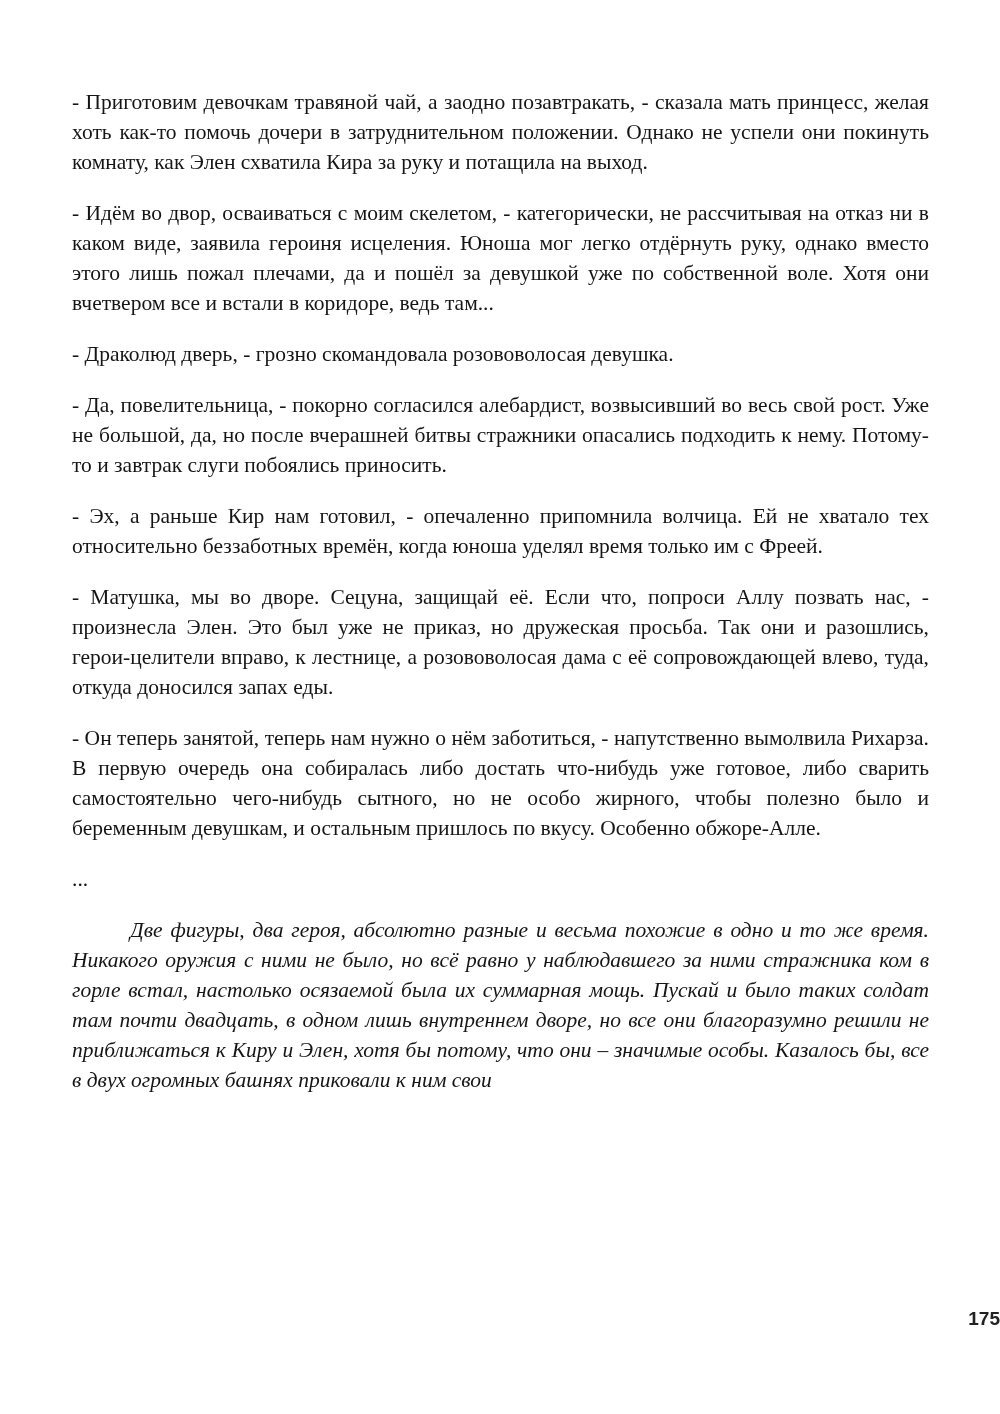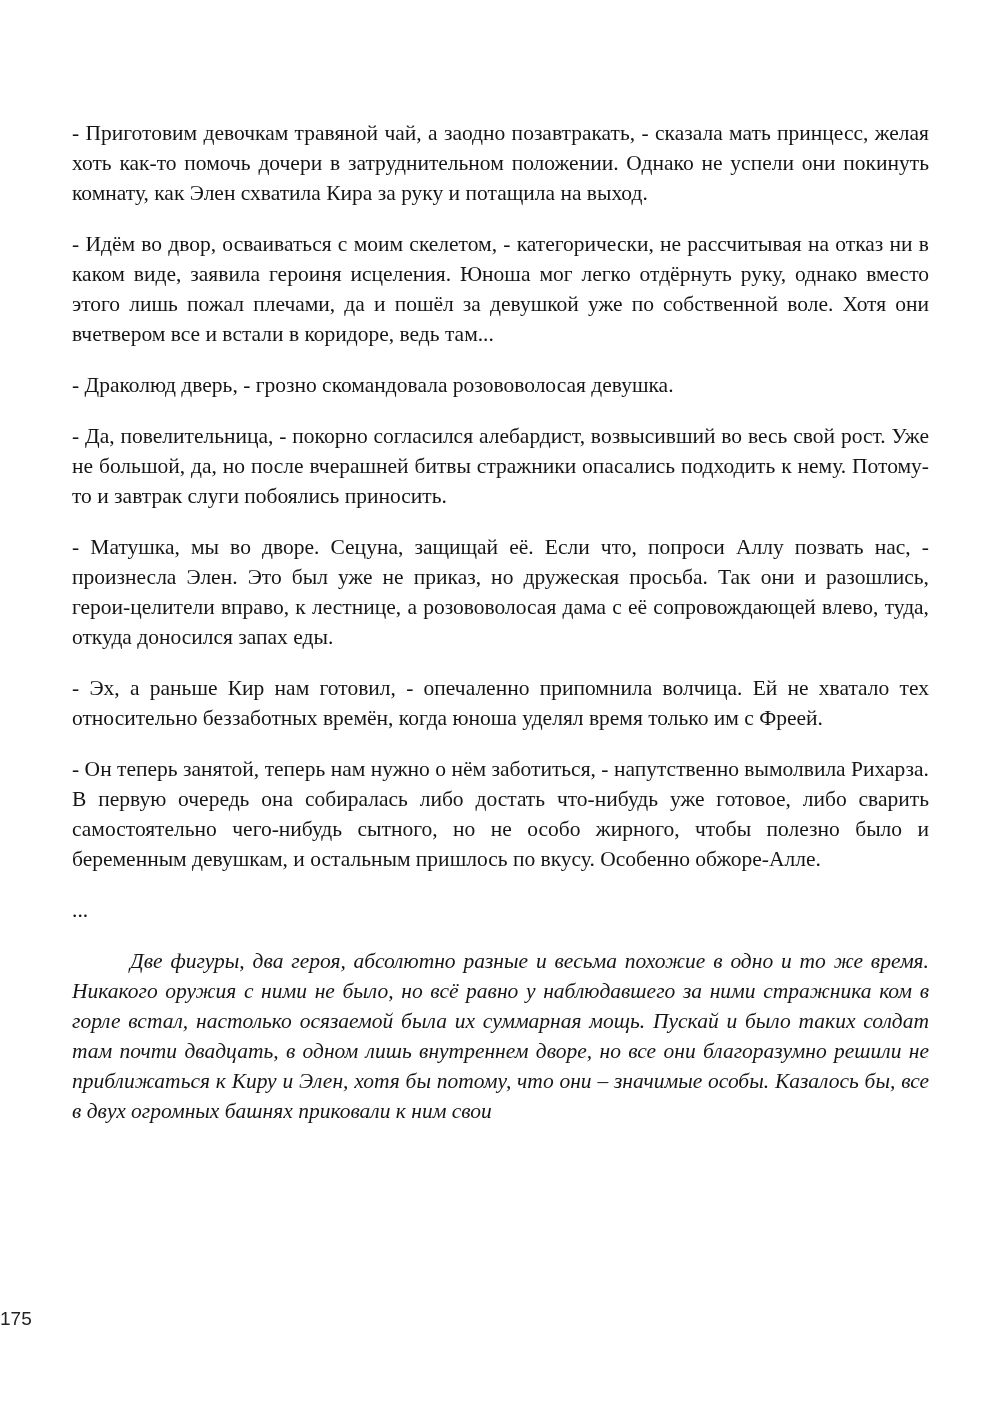--- a/index.html
+++ b/index.html
@@ -20,56 +20,56 @@
   .text-block {
     position: absolute;
     top: 87px;
     left: 72px;
     width: 857px;
     color: #151515;
     font-family: "Liberation Serif", "DejaVu Serif", serif;
     font-size: 21.5px;
     line-height: 30px;
     text-align: justify;
-    margin-top: 31px;
   }
 
   .text-block p {
     margin: 0 0 21px 0;
   }
 
   .text-block p.indent {
     text-indent: 58px;
     font-style: italic;
   }
 
   .page-number {
     position: absolute;
     top: 1306px;
     left: 0;
     width: 100%;
-    text-align: left;
+    text-align: right;
     color: #222222;
     font-family: "Liberation Sans", "DejaVu Sans", sans-serif;
     font-size: 19px;
     line-height: 26px;
+    font-weight: bold;
   }
 </style>
 </head>
 <body>
 
 <div class="page">
 
   <div class="text-block">
     <p>- Приготовим девочкам травяной чай, а заодно позавтракать, - сказала мать принцесс, желая хоть как-то помочь дочери в затруднительном положении. Однако не успели они покинуть комнату, как Элен схватила Кира за руку и потащила на выход.</p>
     <p>- Идём во двор, осваиваться с моим скелетом, - категорически, не рассчитывая на отказ ни в каком виде, заявила героиня исцеления. Юноша мог легко отдёрнуть руку, однако вместо этого лишь пожал плечами, да и пошёл за девушкой уже по собственной воле. Хотя они вчетвером все и встали в коридоре, ведь там...</p>
     <p>- Драколюд дверь, - грозно скомандовала розововолосая девушка.</p>
     <p>- Да, повелительница, - покорно согласился алебардист, возвысивший во весь свой рост. Уже не большой, да, но после вчерашней битвы стражники опасались подходить к нему. Потому-то и завтрак слуги побоялись приносить.</p>
+    <p>- Эх, а раньше Кир нам готовил, - опечаленно припомнила волчица. Ей не хватало тех относительно беззаботных времён, когда юноша уделял время только им с Фреей.</p>
     <p>- Матушка, мы во дворе. Сецуна, защищай её. Если что, попроси Аллу позвать нас, - произнесла Элен. Это был уже не приказ, но дружеская просьба. Так они и разошлись, герои-целители вправо, к лестнице, а розововолосая дама с её сопровождающей влево, туда, откуда доносился запах еды.</p>
-    <p>- Эх, а раньше Кир нам готовил, - опечаленно припомнила волчица. Ей не хватало тех относительно беззаботных времён, когда юноша уделял время только им с Фреей.</p>
     <p>- Он теперь занятой, теперь нам нужно о нём заботиться, - напутственно вымолвила Рихарза. В первую очередь она собиралась либо достать что-нибудь уже готовое, либо сварить самостоятельно чего-нибудь сытного, но не особо жирного, чтобы полезно было и беременным девушкам, и остальным пришлось по вкусу. Особенно обжоре-Алле.</p>
     <p>...</p>
     <p class="indent">Две фигуры, два героя, абсолютно разные и весьма похожие в одно и то же время. Никакого оружия с ними не было, но всё равно у наблюдавшего за ними стражника ком в горле встал, настолько осязаемой была их суммарная мощь. Пускай и было таких солдат там почти двадцать, в одном лишь внутреннем дворе, но все они благоразумно решили не приближаться к Киру и Элен, хотя бы потому, что они – значимые особы. Казалось бы, все в двух огромных башнях приковали к ним свои</p>
   </div>
 
   <div class="page-number">175</div>
 
 </div>
 
 </body></html>

